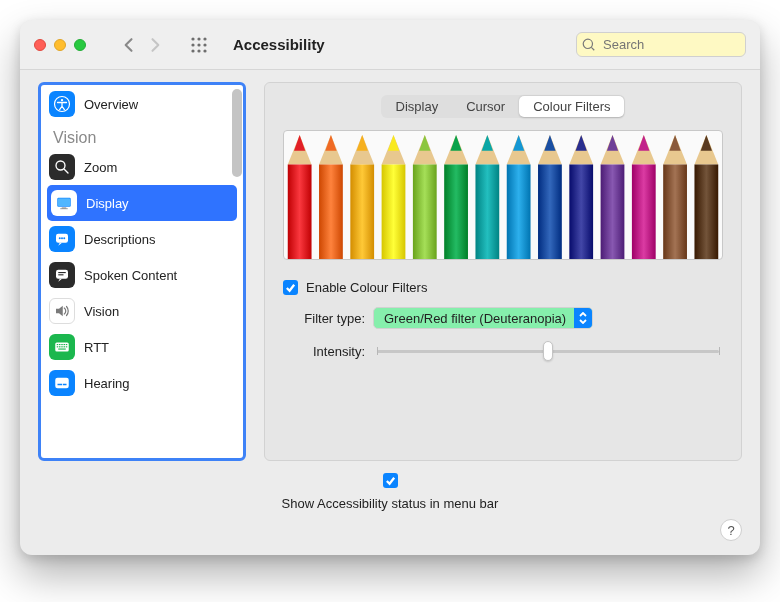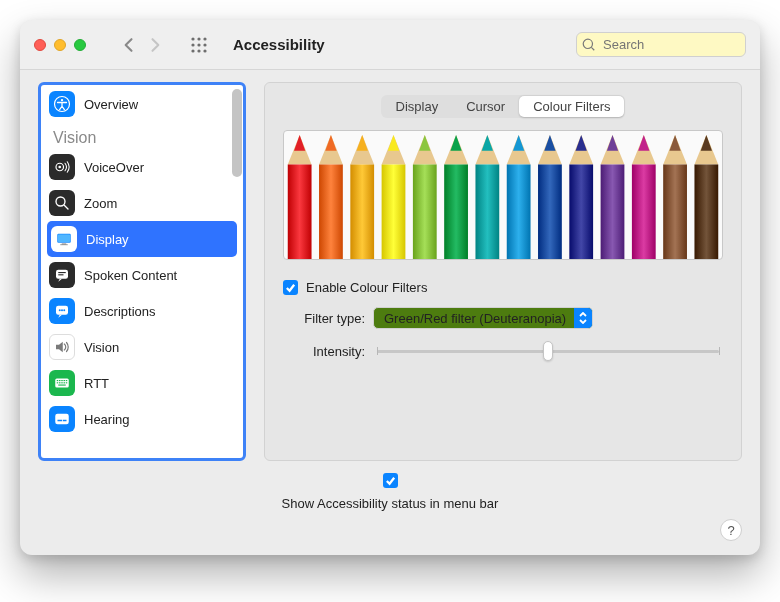--- a/index.html
+++ b/index.html
@@ -178,21 +178,21 @@
     flex-shrink:0;
   }
   .checkbox svg { width:11px; height:11px; stroke:#fff; stroke-width:2.5; fill:none; }
 
   .label-right { width:82px; text-align:right; }
 
   .dropdown {
     position:relative;
     display:inline-flex;
     align-items:center;
-    background:#4d7c0f;
+    background:#86efac;
     border:1px solid #d1d1d1;
     border-radius:5px;
     height:22px;
     padding: 0 0 0 10px;
     font-size:13px;
   }
   .dropdown .dd-cap {
     width:18px; height:100%;
     background:#0a84ff;
     border-top-right-radius:4px;
@@ -306,30 +306,20 @@
                   <circle cx="12" cy="12" r="10" fill="none" stroke="#fff" stroke-width="1.6"></circle>
                   <circle cx="12" cy="6.8" r="1.6" fill="#fff"></circle>
                   <path d="M6 10h12M12 10v5m0 0-3.2 4.5M12 15l3.2 4.5" stroke="#fff" stroke-width="1.7" stroke-linecap="round" fill="none"></path>
                 </svg>
             </span>
             <span class="lbl">Overview</span>
           </div>
 
           <div class="section-head">Vision</div>
 
-          <div class="sidebar-item">
-            <span class="icon-wrap icon-black">
-              <svg viewBox="0 0 24 24">
-                  <circle cx="9" cy="12" r="5" fill="none" stroke="#fff" stroke-width="1.6"></circle>
-                  <circle cx="9" cy="12" r="1.8" fill="#fff"></circle>
-                  <path d="M16 7a8 8 0 0 1 0 10M19 5a12 12 0 0 1 0 14" fill="none" stroke="#fff" stroke-width="1.4" stroke-linecap="round"></path>
-                </svg>
-            </span>
-            <span class="lbl">VoiceOver</span>
-          </div>
 
           <div class="sidebar-item">
             <span class="icon-wrap icon-black">
               <svg viewBox="0 0 24 24" fill="none" stroke="#fff" stroke-width="1.8">
                   <circle cx="10" cy="10" r="6"></circle>
                   <line x1="15" y1="15" x2="20" y2="20" stroke-linecap="round"></line>
                 </svg>
             </span>
             <span class="lbl">Zoom</span>
           </div>
@@ -337,45 +327,45 @@
           <div class="sidebar-item selected">
             <span class="icon-wrap" style="background:#fff;">
               <svg viewBox="0 0 24 24">
                   <rect x="3" y="5" width="18" height="12" rx="1.5" fill="#1a8cff"></rect>
                   <rect x="4" y="6" width="16" height="10" rx="1" fill="#50b6ff"></rect>
                   <rect x="9" y="18" width="6" height="1.2" fill="#7a7a7a"></rect>
                   <rect x="7" y="19.2" width="10" height="1" fill="#7a7a7a"></rect>
                 </svg>
             </span>
             <span class="lbl">Display</span>
-          </div>
-
-          <div class="sidebar-item">
-            <span class="icon-wrap icon-dark">
-              <svg viewBox="0 0 24 24">
-                  <rect x="4" y="5" width="16" height="12" rx="3" fill="#fff"></rect>
-                  <path d="M9 17l-2 4 5-4" fill="#fff"></path>
-                  <rect x="7" y="8" width="10" height="1.5" fill="#2b2b2b"></rect>
-                  <rect x="7" y="11" width="7" height="1.5" fill="#2b2b2b"></rect>
-                </svg>
-            </span>
-            <span class="lbl">Spoken Content</span>
           </div>
 
           <div class="sidebar-item">
             <span class="icon-wrap icon-blue">
               <svg viewBox="0 0 24 24">
                   <rect x="4" y="5" width="16" height="12" rx="3" fill="#fff"></rect>
                   <path d="M9 17l-2 4 5-4" fill="#fff"></path>
                   <circle cx="9" cy="11" r="1.3" fill="#0a84ff"></circle>
                   <circle cx="12" cy="11" r="1.3" fill="#0a84ff"></circle>
                   <circle cx="15" cy="11" r="1.3" fill="#0a84ff"></circle>
                 </svg>
             </span>
             <span class="lbl">Descriptions</span>
+          </div>
+
+          <div class="sidebar-item">
+            <span class="icon-wrap icon-dark">
+              <svg viewBox="0 0 24 24">
+                  <rect x="4" y="5" width="16" height="12" rx="3" fill="#fff"></rect>
+                  <path d="M9 17l-2 4 5-4" fill="#fff"></path>
+                  <rect x="7" y="8" width="10" height="1.5" fill="#2b2b2b"></rect>
+                  <rect x="7" y="11" width="7" height="1.5" fill="#2b2b2b"></rect>
+                </svg>
+            </span>
+            <span class="lbl">Spoken Content</span>
           </div>
 
 
           <div class="sidebar-item">
             <span class="icon-wrap icon-audio">
               <svg viewBox="0 0 24 24">
                   <path d="M4 9h4l5-4v14l-5-4H4z" fill="#7a7a7a"></path>
                   <path d="M15 8a5 5 0 0 1 0 8M18 6a9 9 0 0 1 0 12" fill="none" stroke="#7a7a7a" stroke-width="1.6" stroke-linecap="round"></path>
                 </svg>
             </span>

